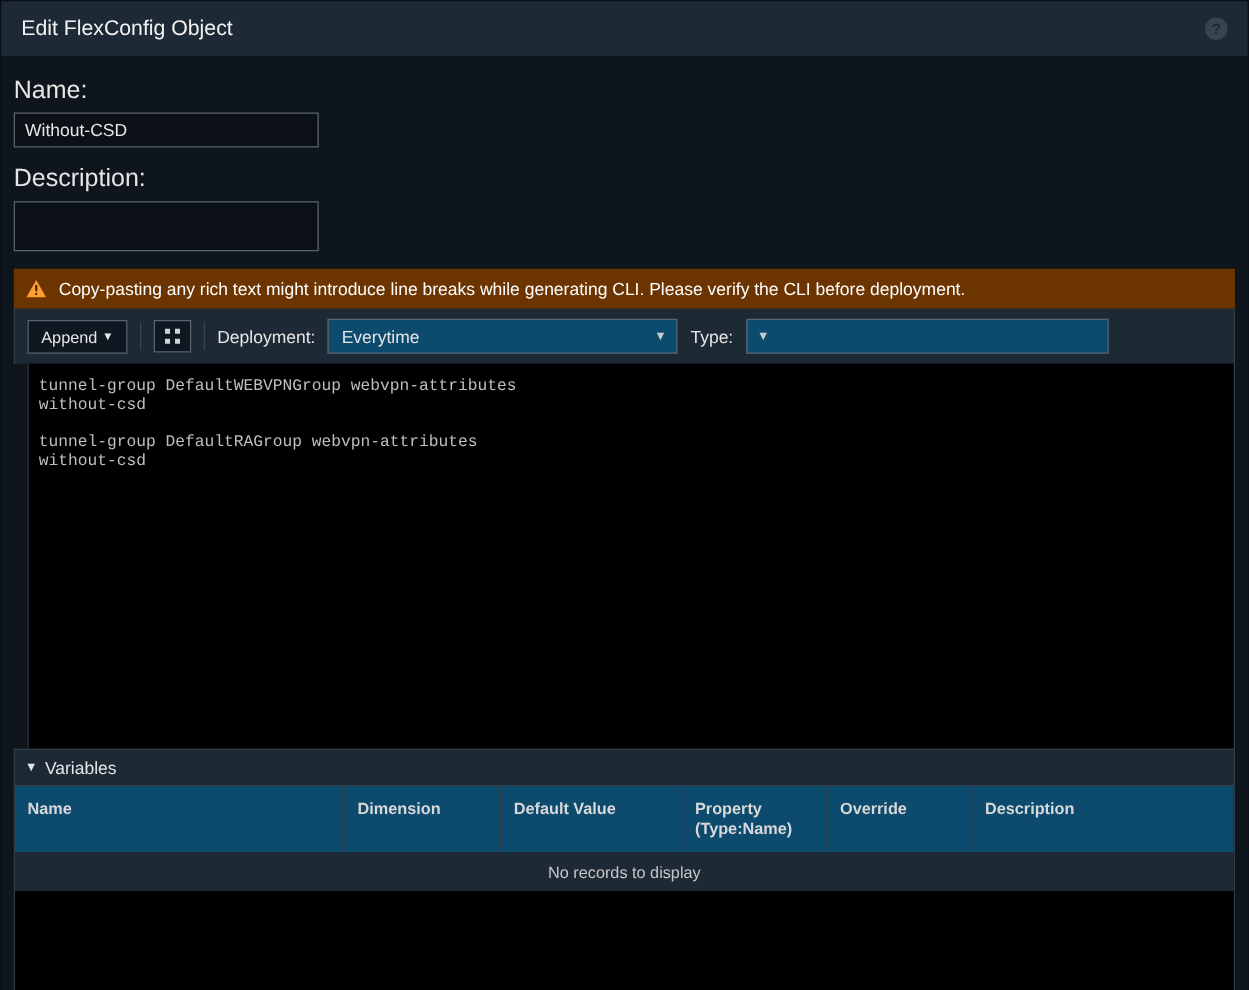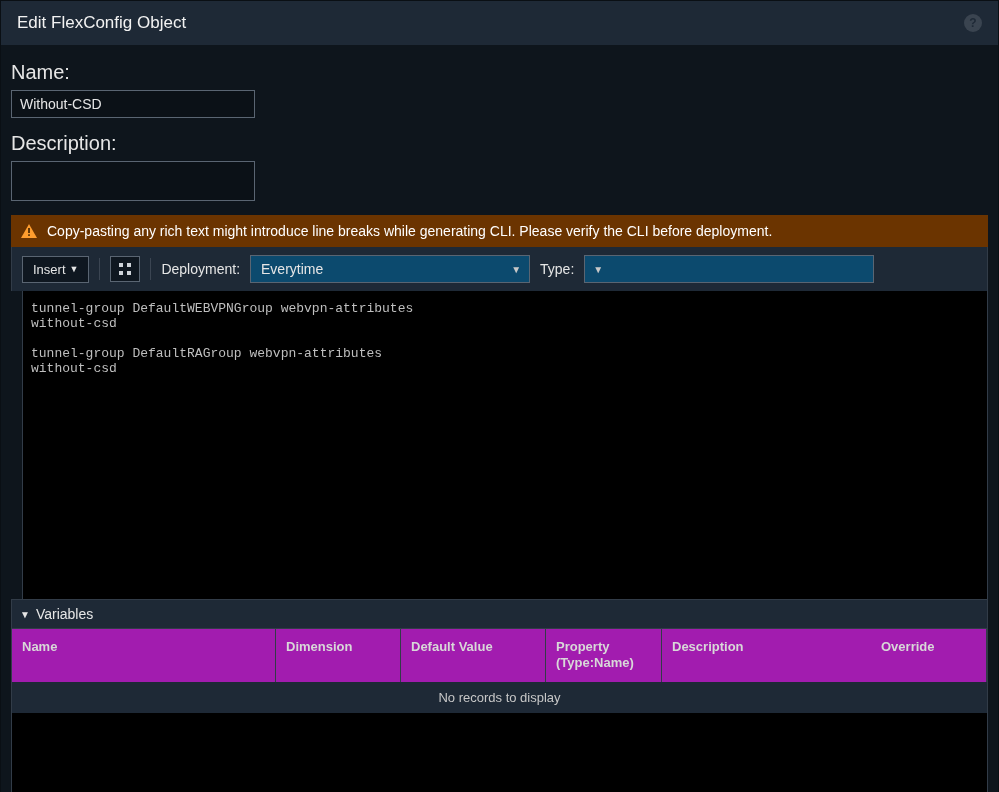--- a/index.html
+++ b/index.html
@@ -156,21 +156,21 @@
     margin-right: 6px;
     font-size: 10px;
   }
   .vars-table {
     border-left: 1px solid #323c48;
     border-right: 1px solid #323c48;
     border-bottom: 1px solid #323c48;
   }
   .vars-head-row {
     display: flex;
-    background: #a21caf;
+    background: #0c4a6e;
     border-top: 1px solid #323c48;
   }
   .vars-head-row .cell {
     padding: 10px 10px;
     font-size: 13px;
     color: #d8d8d8;
     border-right: 1px solid #323c48;
     font-weight: bold;
     line-height: 1.25;
   }
@@ -253,21 +253,21 @@
           <polygon points="8,0 16,14 0,14" fill="#ff9d2e"></polygon>
           <rect x="7.2" y="4" width="1.6" height="5" fill="#3a1f00"></rect>
           <rect x="7.2" y="10.3" width="1.6" height="1.6" fill="#3a1f00"></rect>
         </svg>
       </span>
       <span>Copy-pasting any rich text might introduce line breaks while generating CLI. Please verify the CLI before deployment.</span>
     </div>
 
     <div class="toolbar">
       <button class="btn">
-        <span>Insert</span>
+        <span>Append</span>
         <span style="font-size:9px;">▼</span>
       </button>
       <div class="divider"></div>
       <button class="btn btn-icon-only">
         <svg width="14" height="14" viewBox="0 0 14 14">
           <rect x="1" y="1" width="4" height="4" fill="#cfd4da"></rect>
           <rect x="9" y="1" width="4" height="4" fill="#cfd4da"></rect>
           <rect x="1" y="9" width="4" height="4" fill="#cfd4da"></rect>
           <rect x="9" y="9" width="4" height="4" fill="#cfd4da"></rect>
         </svg>
@@ -295,22 +295,22 @@
       <span>Variables</span>
     </div>
 
     <div class="vars-table">
       <div class="vars-head-row">
         <div class="cell name">Name</div>
         <div class="cell dimension">Dimension</div>
         <div class="cell default">Default Value</div>
         <div class="cell property" style="white-space:pre-line;">Property
 (Type:Name)</div>
+        <div class="cell override">Override</div>
         <div class="cell description">Description</div>
-        <div class="cell override">Override</div>
       </div>
       <div class="vars-empty">No records to display</div>
       <div class="vars-body"></div>
     </div>
 
   </div>
 
   <div class="footer">
     <button class="btn-cancel">Cancel</button>
     <div class="btn-save-wrap">

